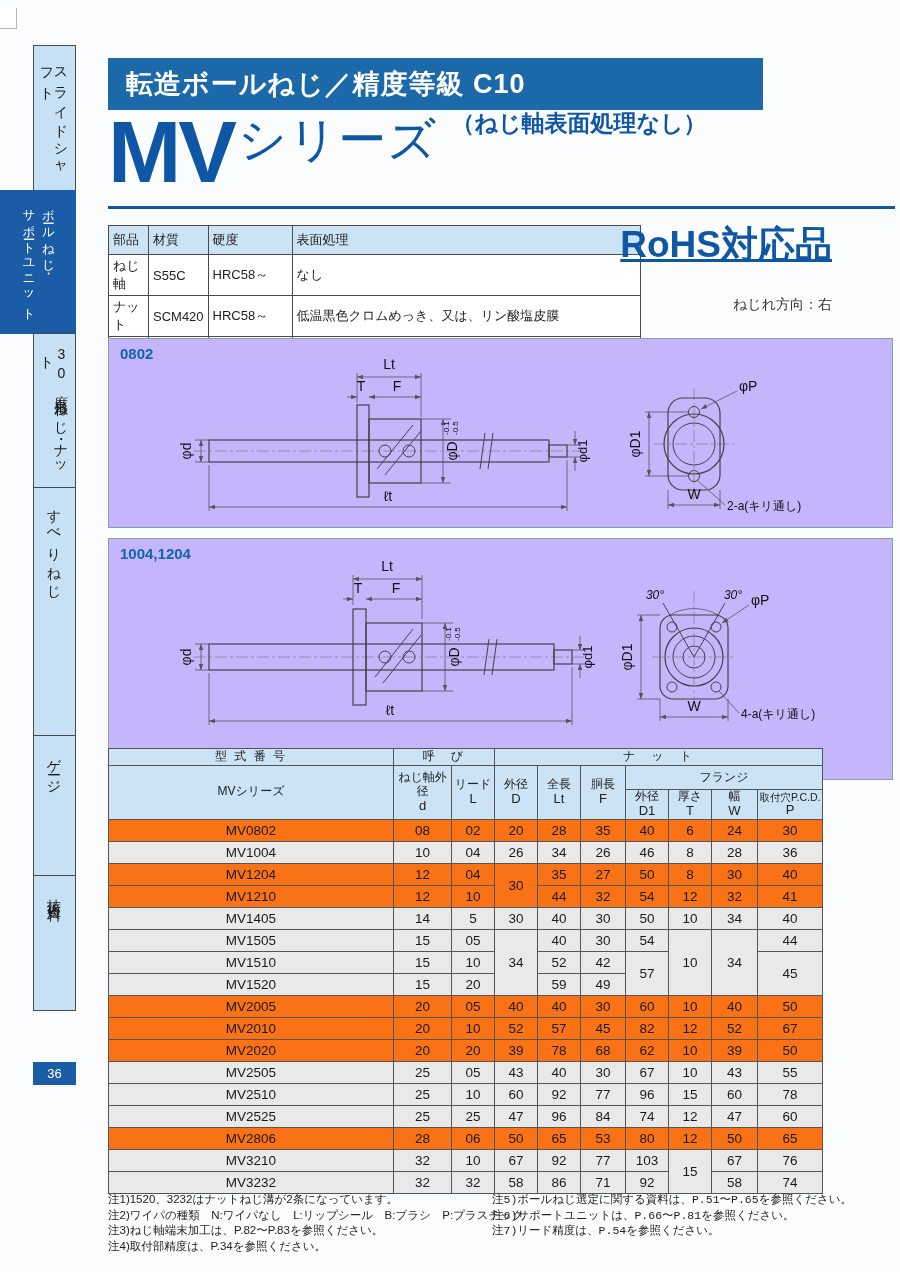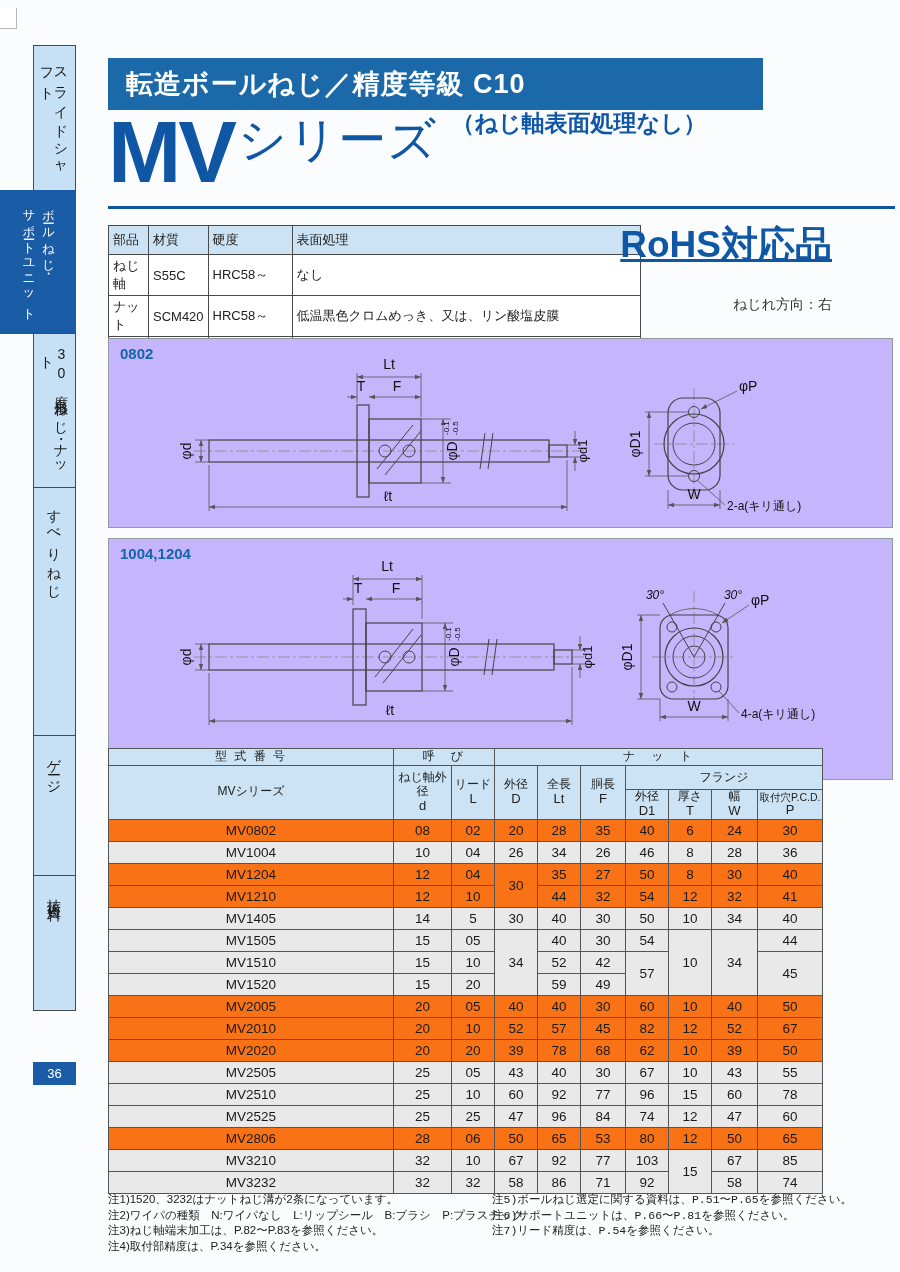--- a/index.html
+++ b/index.html
@@ -587,21 +587,21 @@
       <tr class="shade">
         <td>MV3210</td>
         <td>32</td>
         <td>10</td>
         <td>67</td>
         <td>92</td>
         <td>77</td>
         <td>103</td>
         <td rowspan="2">15</td>
         <td>67</td>
-        <td>85</td>
+        <td>76</td>
       </tr>
       <tr class="shade">
         <td>MV3232</td>
         <td>32</td>
         <td>32</td>
         <td>58</td>
         <td>86</td>
         <td>71</td>
         <td>92</td>
         <td>58</td>

